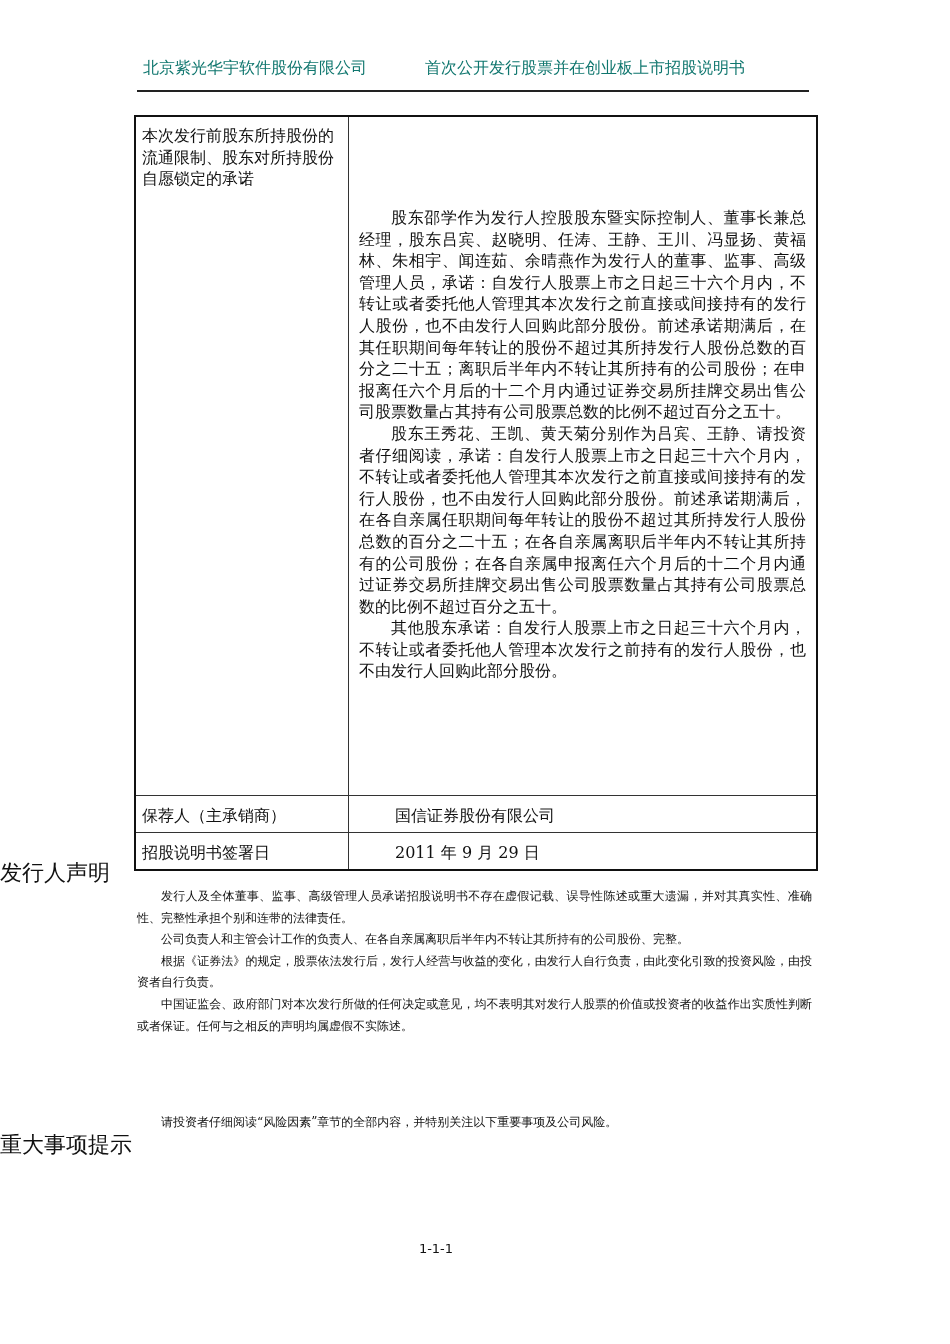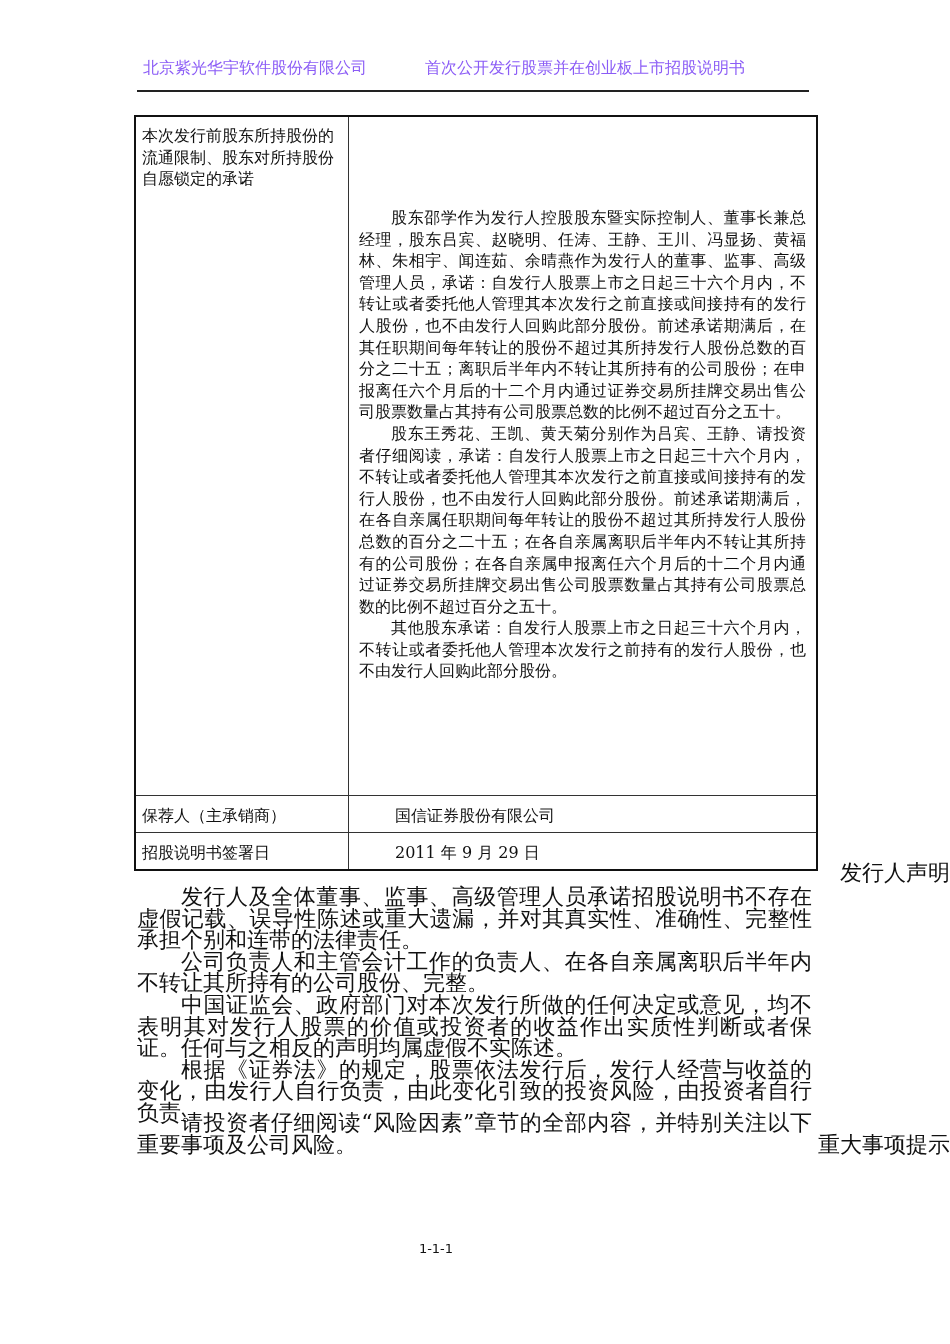--- a/index.html
+++ b/index.html
@@ -1,38 +1,38 @@
 <!DOCTYPE html>
 <html><head>
 <meta charset="utf-8">
 <style>
   html, body { margin:0; padding:0; background:#ffffff; }
   body { width:950px; height:1344px; position:relative; overflow:hidden;
          font-family:"DejaVu Serif","Liberation Serif",serif; color:#111; }
   .header { position:absolute; left:143px; top:58px; width:670px; height:24px;
-            font-family:"DejaVu Sans","Liberation Sans",sans-serif; font-size:16px; color:#8b5cf6; }
+            font-family:"DejaVu Sans","Liberation Sans",sans-serif; font-size:16px; color:#0f766e; }
   .header .left { position:absolute; left:0; top:0; }
   .header .right { position:absolute; left:282px; top:0; }
   .header-rule { position:absolute; left:137px; top:90px; width:672px; height:0;
                  border-top:2px solid #222; }
   table.info { position:absolute; left:134px; top:115px; width:684px;
                border-collapse:collapse; border:2px solid #111; }
   table.info td { border:1px solid #333; vertical-align:top; padding:0;
                   font-size:16px; line-height:21.6px;margin-top:44px; }
   td.label-cell { width:200px; padding:8px 6px 0 6px !important; }
   td.value-cell { padding:0 10px 0 10px !important; }
   .row-main td { height:670px; }
   .row-small td { height:32px; vertical-align:middle !important; }
   .lock-content { margin-top:90px; }
   .para { text-indent:2em; margin:0; text-align:justify; }
   .small-label { padding:4px 6px 0 6px !important; line-height:26px !important; }
   .small-value { padding:4px 6px 0 46px !important; line-height:26px !important; }
-  .section-title { position:absolute; left:0; width:950px; text-align:right;
+  .section-title { position:absolute; left:0; width:950px; text-align:left;
                    font-size:22px; }
-  .body-text { position:absolute; left:137px; width:675px; font-size:22px;
+  .body-text { position:absolute; left:137px; width:675px; font-size:12px;
                line-height:21.6px; text-align:justify; }
   .body-text p { margin:0; text-indent:2em; }
   .footer { position:absolute; left:0; top:1241px; width:872px; text-align:center;
             font-family:"DejaVu Sans","Liberation Sans",sans-serif; font-size:13px; }
 </style>
 </head>
 <body>
 
 <div class="header">
   <span class="left">北京紫光华宇软件股份有限公司</span>
@@ -60,22 +60,22 @@
     <td class="small-label">招股说明书签署日</td>
     <td class="small-value">2011 年 9 月 29 日</td>
   </tr>
 </tbody>
   </table>
 
 <div class="section-title" style="top:858px;">发行人声明</div>
 <div class="body-text" style="top:886px;">
   <p>发行人及全体董事、监事、高级管理人员承诺招股说明书不存在虚假记载、误导性陈述或重大遗漏，并对其真实性、准确性、完整性承担个别和连带的法律责任。</p>
   <p>公司负责人和主管会计工作的负责人、在各自亲属离职后半年内不转让其所持有的公司股份、完整。</p>
+  <p>根据《证券法》的规定，股票依法发行后，发行人经营与收益的变化，由发行人自行负责，由此变化引致的投资风险，由投资者自行负责。</p>
   <p>中国证监会、政府部门对本次发行所做的任何决定或意见，均不表明其对发行人股票的价值或投资者的收益作出实质性判断或者保证。任何与之相反的声明均属虚假不实陈述。</p>
-  <p>根据《证券法》的规定，股票依法发行后，发行人经营与收益的变化，由发行人自行负责，由此变化引致的投资风险，由投资者自行负责。</p>
 </div>
 
 <div class="section-title" style="top:1130px;">重大事项提示</div>
 <div class="body-text" style="top:1112px;">
   <p>请投资者仔细阅读“风险因素”章节的全部内容，并特别关注以下重要事项及公司风险。</p>
 </div>
 
 <div class="footer">1-1-1</div>
 
 </body></html>

